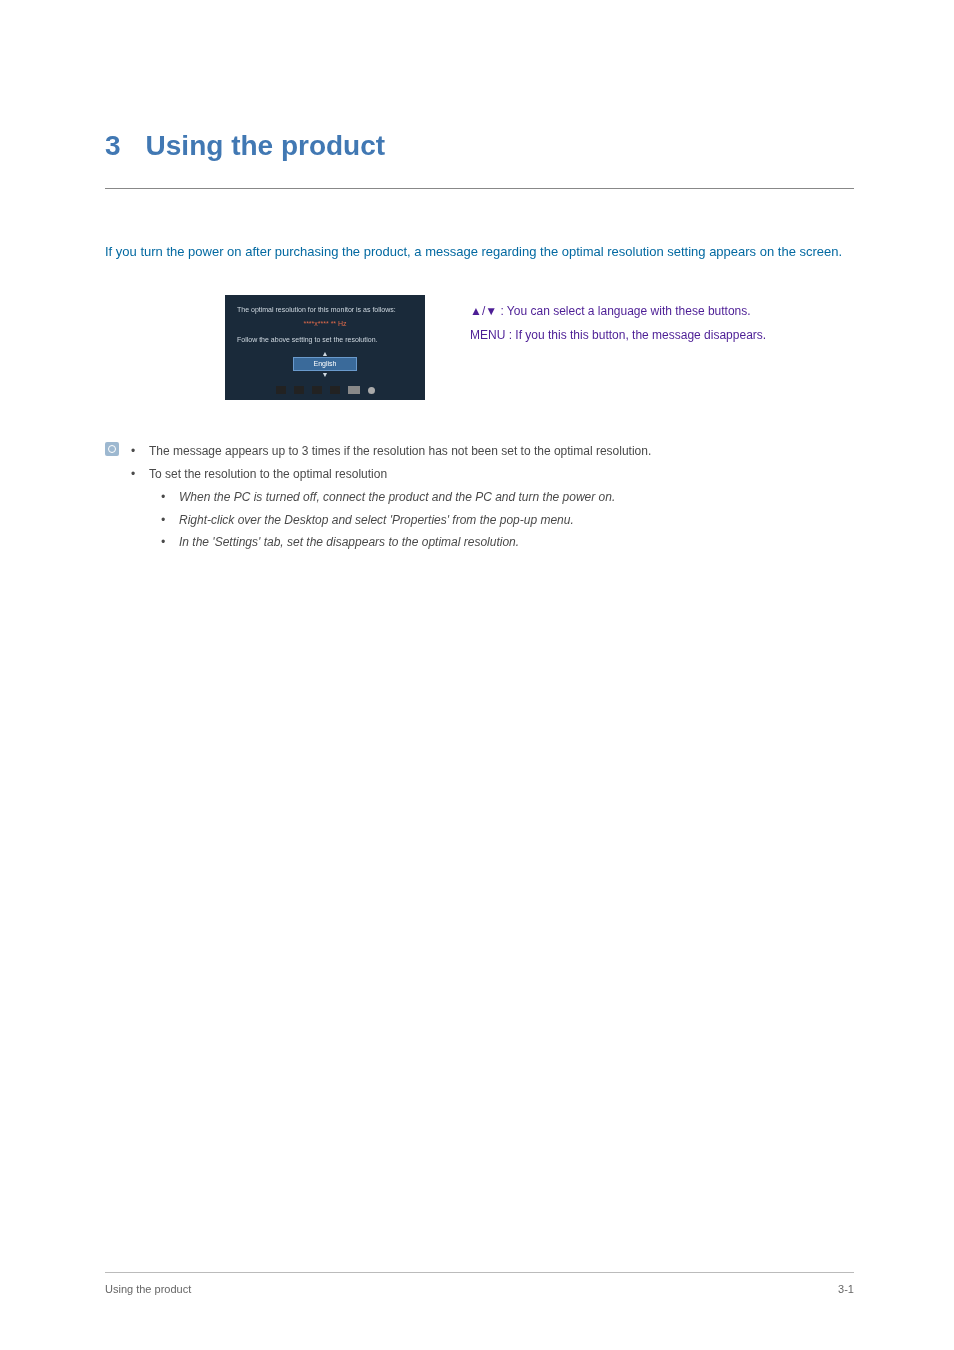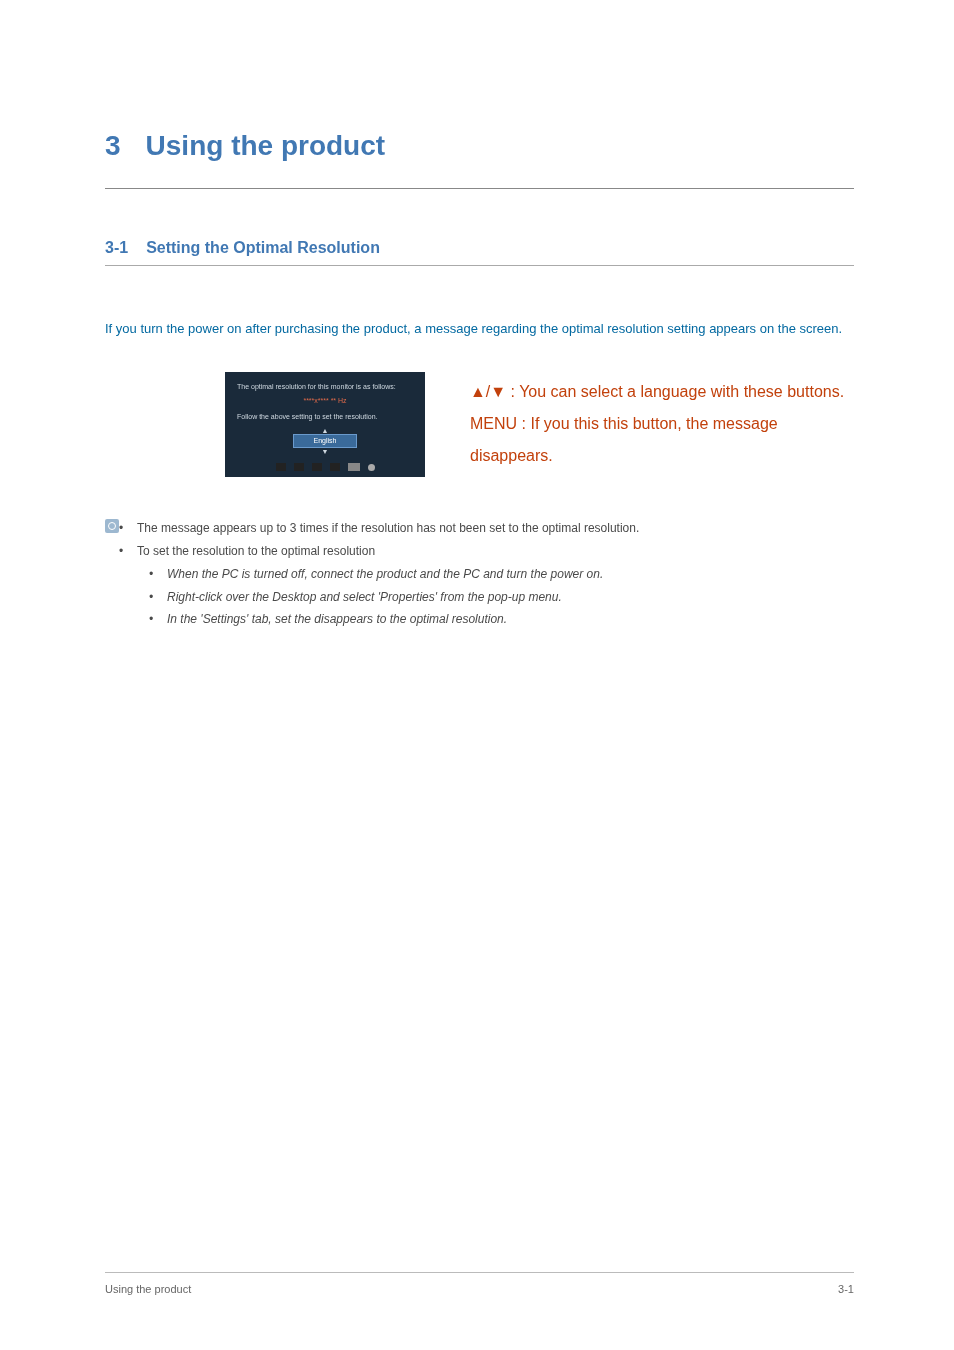--- a/index.html
+++ b/index.html
@@ -98,28 +98,29 @@
       background: #888;
       width: 12px;
     }
     .osd-icon.circle {
       width: 7px;
       height: 7px;
       border-radius: 50%;
       background: #aaa;
     }
     .desc-list {
-      font-size: 16px;
+      font-size: 12px;
       line-height: 2.0;
-      color: #c2410c;
+      color: #4c1d95;
       padding-top: 4px;
     }
     .note-block {
       display: flex;
       align-items: flex-start;
+      gap: 12px;
       margin-top: 20px;
     }
     .note-icon {
       width: 14px;
       height: 14px;
       background: #9db8d0;
       border-radius: 2px;
       flex-shrink: 0;
       margin-top: 2px;
       position: relative;
@@ -169,23 +170,20 @@
     }
   </style>
 </head>
 <body>
 
 <div class="page">
   <h1 class="chapter-title">
     <span class="chapter-num">3</span><span>Using the product</span>
   </h1>
 
-  <h2 class="section-title">
-    <span class="section-num">3-1</span><span>Setting the Optimal Resolution</span>
-  </h2>
 
   <div class="body-text">
     <div>If you turn the power on after purchasing the product, a message regarding the optimal resolution setting appears on the screen.</div>
   </div>
 
   <div class="two-col">
     <div style="padding-left:120px;">
       <div class="osd-fig">
         <div>The optimal resolution for this monitor is as follows:</div>
         <div class="osd-res">****x**** ** Hz</div>

